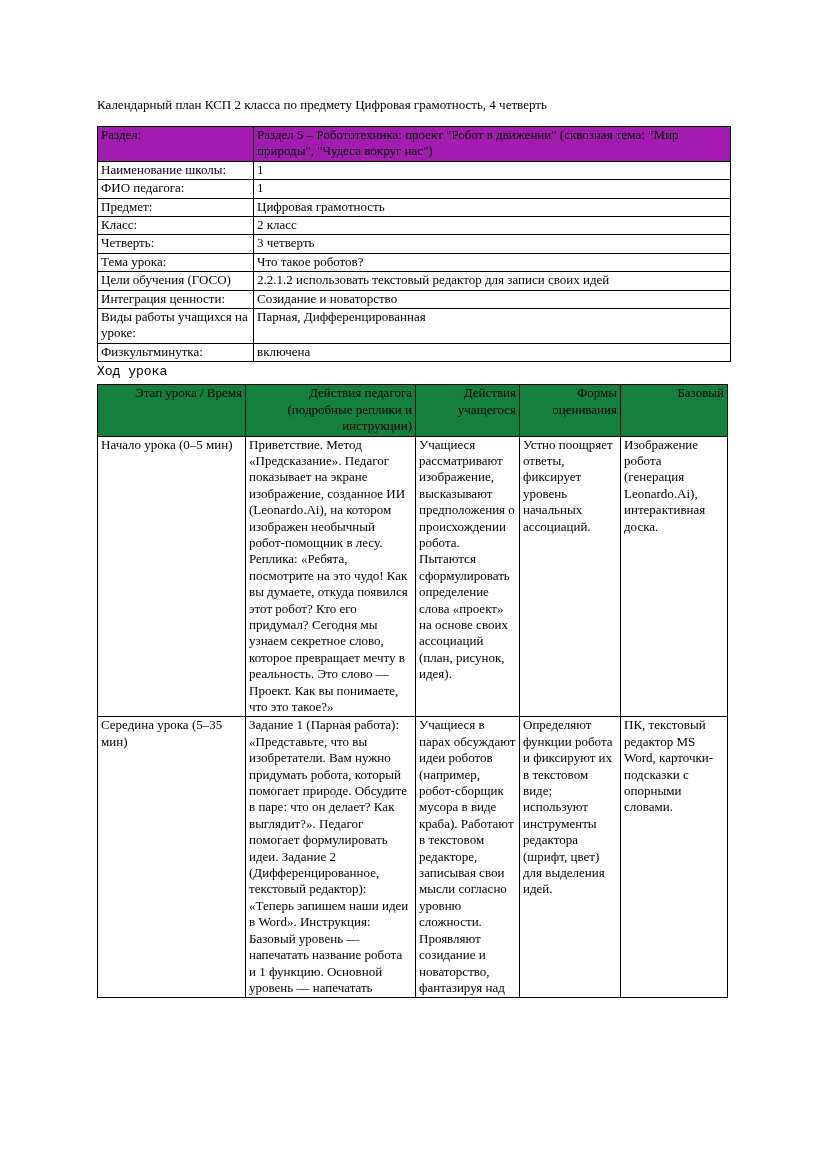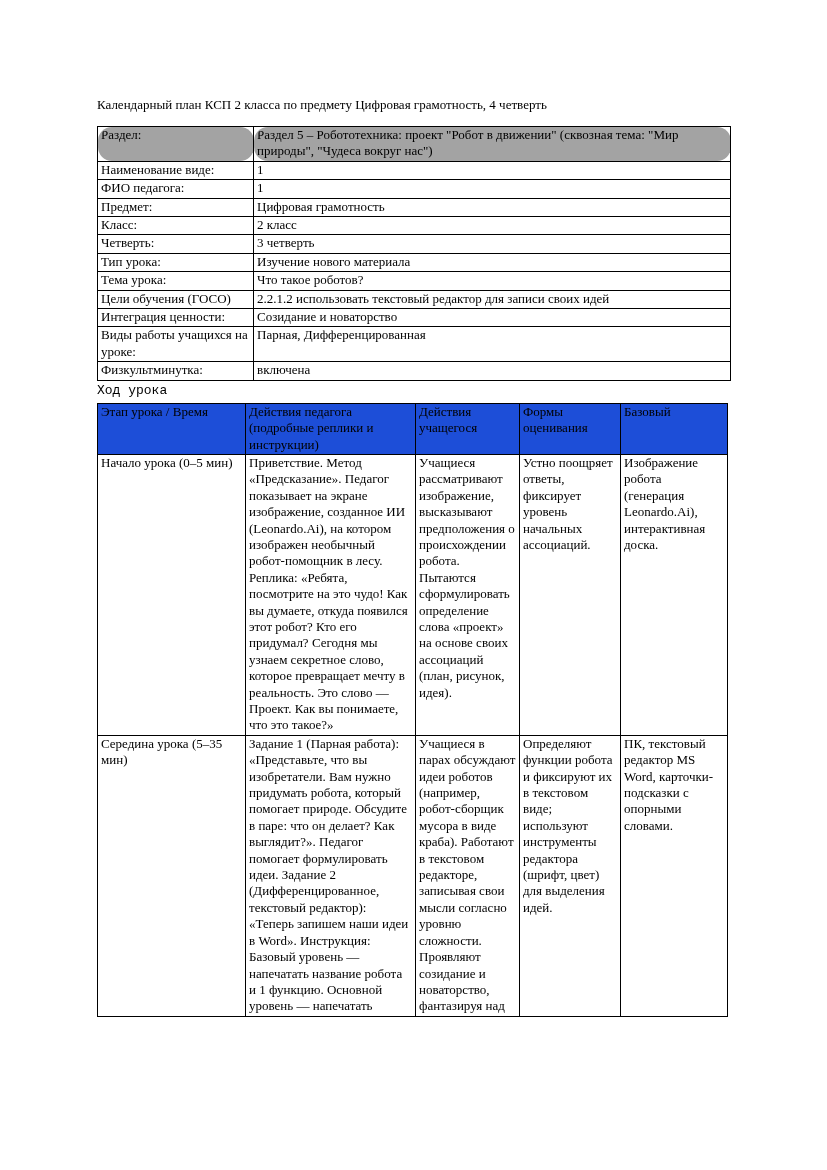--- a/index.html
+++ b/index.html
@@ -36,28 +36,28 @@
     vertical-align: top;
     text-align: left;
     font-weight: normal;
     padding: 0 3px 1px 3px;
     line-height: 16.4px;
     overflow: hidden;
   }
   .info-table { width: 633px; }
   .info-table .c-label { width: 156px; }
   .info-table .c-value { width: 477px; }
-  .info-table tr.shaded td { background: #a3a3a3; border-radius: 14px; }
+  .info-table tr.shaded td { background: #a21caf; }
   .section-label {
     line-height: 16px;
     margin: 2px 0 4px 0;
     font-family: Liberation Mono, monospace;
   }
   .lesson-table { width: 630px; }
-  .lesson-table thead th { background: #1d4ed8; }
+  .lesson-table thead th { background: #15803d; text-align: right; }
   .lesson-table .c1 { width: 148px; }
   .lesson-table .c2 { width: 170px; }
   .lesson-table .c3 { width: 104px; }
   .lesson-table .c4 { width: 101px; }
   .lesson-table .c5 { width: 107px; }
 </style>
 </head>
 <body>
 
 <div class="page">
@@ -68,42 +68,38 @@
     <colgroup>
         <col class="c-label">
         <col class="c-value">
       </colgroup>
     <tbody>
       <tr class="shaded">
         <td>Раздел:</td>
         <td>Раздел 5 – Робототехника: проект "Робот в движении" (сквозная тема: "Мир природы", "Чудеса вокруг нас")</td>
       </tr>
       <tr>
-        <td>Наименование виде:</td>
+        <td>Наименование школы:</td>
         <td>1</td>
       </tr>
       <tr>
         <td>ФИО педагога:</td>
         <td>1</td>
       </tr>
       <tr>
         <td>Предмет:</td>
         <td>Цифровая грамотность</td>
       </tr>
       <tr>
         <td>Класс:</td>
         <td>2 класс</td>
       </tr>
       <tr>
         <td>Четверть:</td>
         <td>3 четверть</td>
-      </tr>
-      <tr>
-        <td>Тип урока:</td>
-        <td>Изучение нового материала</td>
       </tr>
       <tr>
         <td>Тема урока:</td>
         <td>Что такое роботов?</td>
       </tr>
       <tr>
         <td>Цели обучения (ГОСО)</td>
         <td>2.2.1.2 использовать текстовый редактор для записи своих идей</td>
       </tr>
       <tr>

